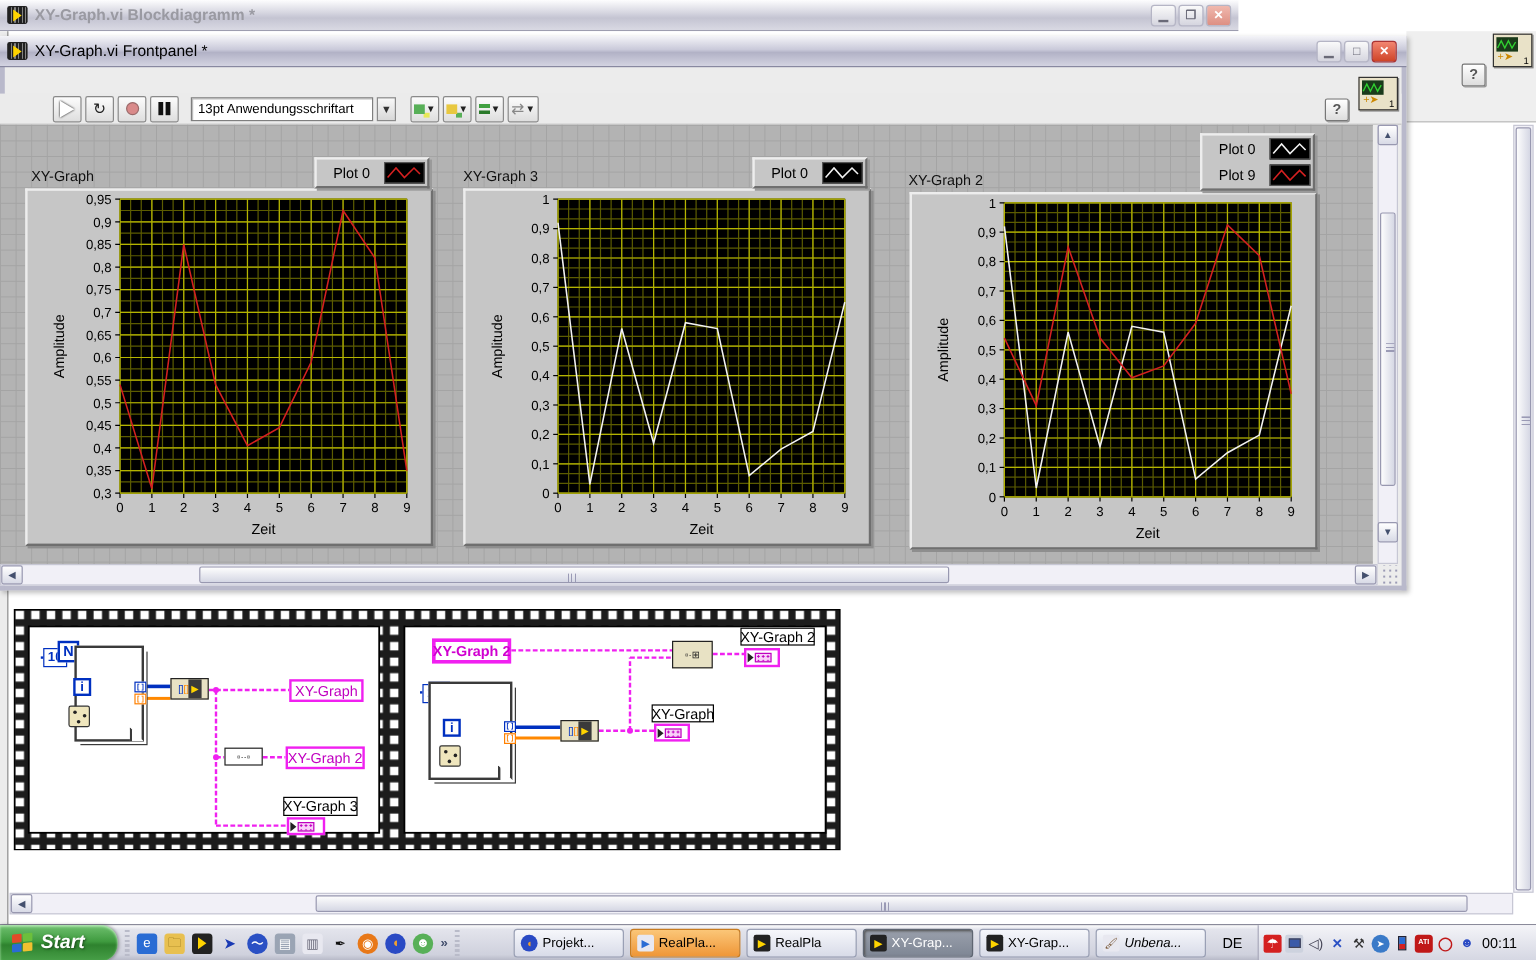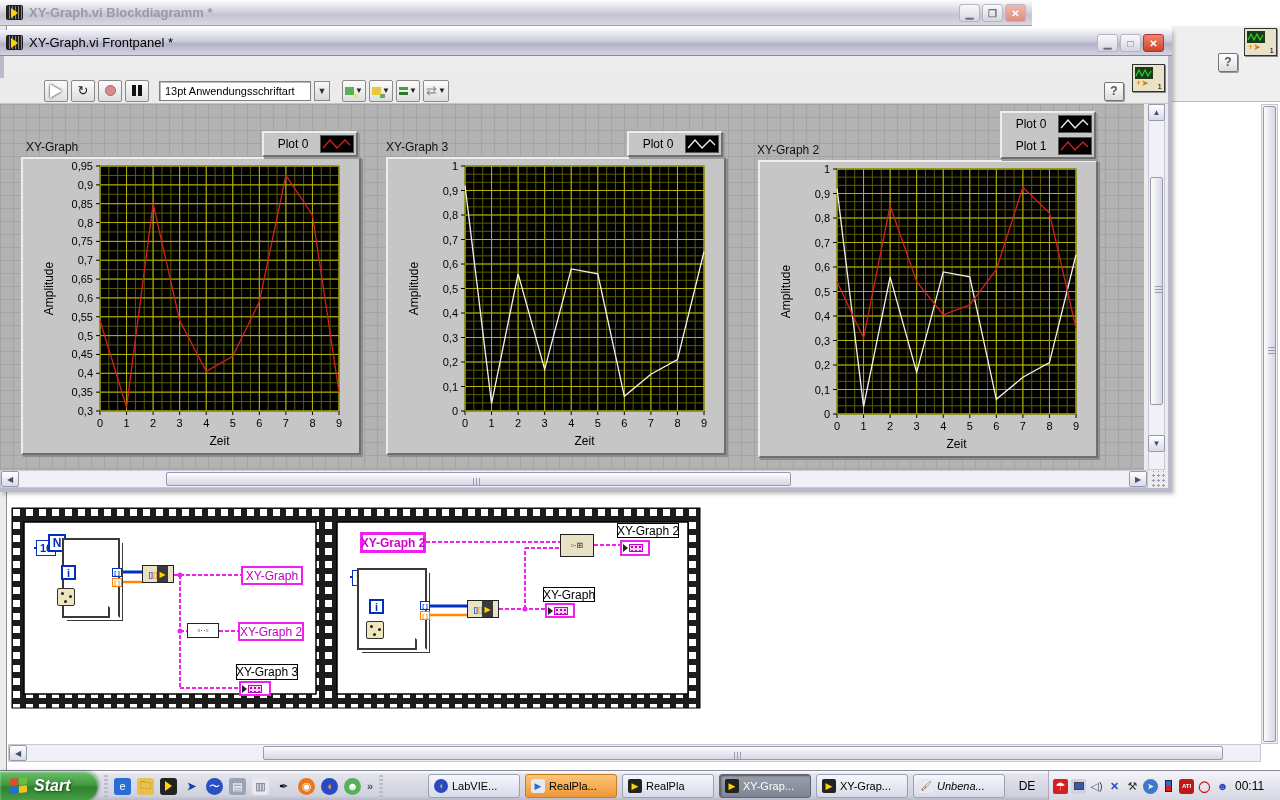--- a/index.html
+++ b/index.html
@@ -770,21 +770,21 @@
     <div class="legend" style="left:1000px;top:7px;" id="legend-2">
         <div class="legend-row">
           <span class="leg-label">Plot 0</span>
           <span class="leg-sample">
             <svg width="32" height="16">
               <polyline points="2,12 9,4 16,12 24,4 29,9" fill="none" stroke="#f2f2f2" stroke-width="1.3"></polyline>
             </svg>
           </span>
         </div>
         <div class="legend-row">
-          <span class="leg-label">Plot 1</span>
+          <span class="leg-label">Plot 9</span>
           <span class="leg-sample">
             <svg width="32" height="16">
               <polyline points="2,12 9,4 16,12 24,4 29,9" fill="none" stroke="#d42020" stroke-width="1.3"></polyline>
             </svg>
           </span>
         </div>
       </div>
   </div>
 
   <div class="sb-track-v" style="left:1144px;top:74px;height:366px;">
@@ -828,21 +828,21 @@
     <span class="ql-icon" style="background:transparent;color:#111;">✒</span>
     <span class="ql-icon" style="background:#e87818;border-radius:50%;">◉</span>
     <span class="ql-icon" style="background:#2a4ac4;border-radius:50%;color:#f0a030;">◖</span>
     <span class="ql-icon" style="background:#58b058;border-radius:50%;">☻</span>
     <span style="color:#44506e;font-size:11px;font-weight:bold;">»</span>
     <span class="handle"></span>
   </div>
   <div class="tasks" id="tasks">
       <div class="task-btn">
         <span class="task-ico" style="background: rgb(42, 74, 196); border-radius: 50%; color: rgb(240, 160, 48);">◖</span>
-        <span style="overflow: hidden; white-space: nowrap;">LabVIE...</span>
+        <span style="overflow: hidden; white-space: nowrap;">Projekt...</span>
       </div>
       <div class="task-btn attention">
         <span class="task-ico" style="background: rgb(232, 232, 240); color: rgb(42, 108, 212);">▶</span>
         <span style="overflow: hidden; white-space: nowrap; text-align: center;">RealPla...</span>
       </div>
       <div class="task-btn">
         <span class="task-ico" style="background: rgb(34, 34, 34); color: rgb(255, 212, 0);">▶</span>
         <span style="overflow: hidden; white-space: nowrap;">RealPla</span>
       </div>
       <div class="task-btn active">

